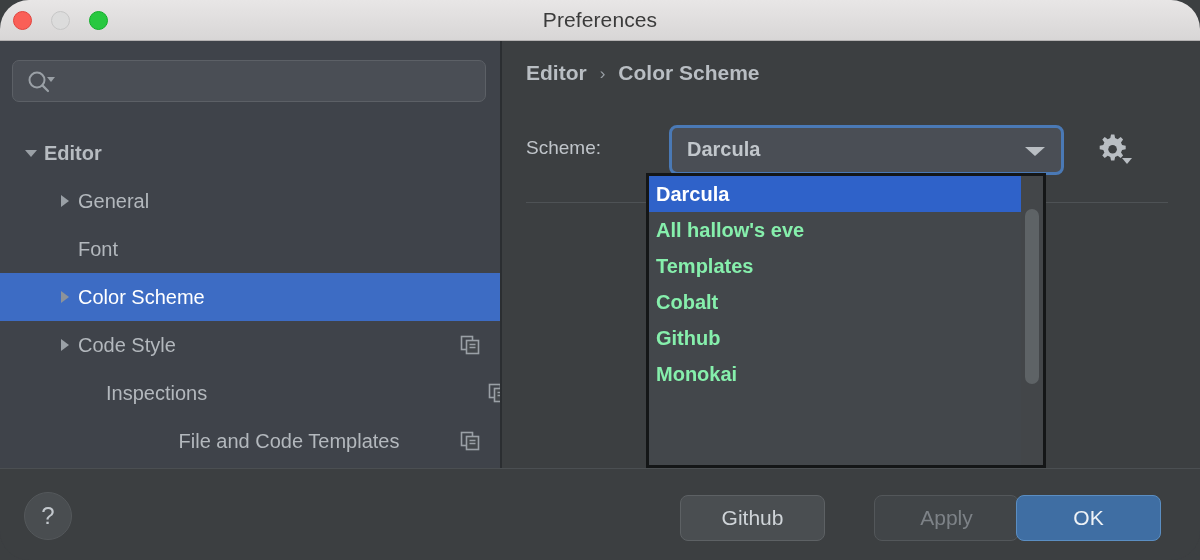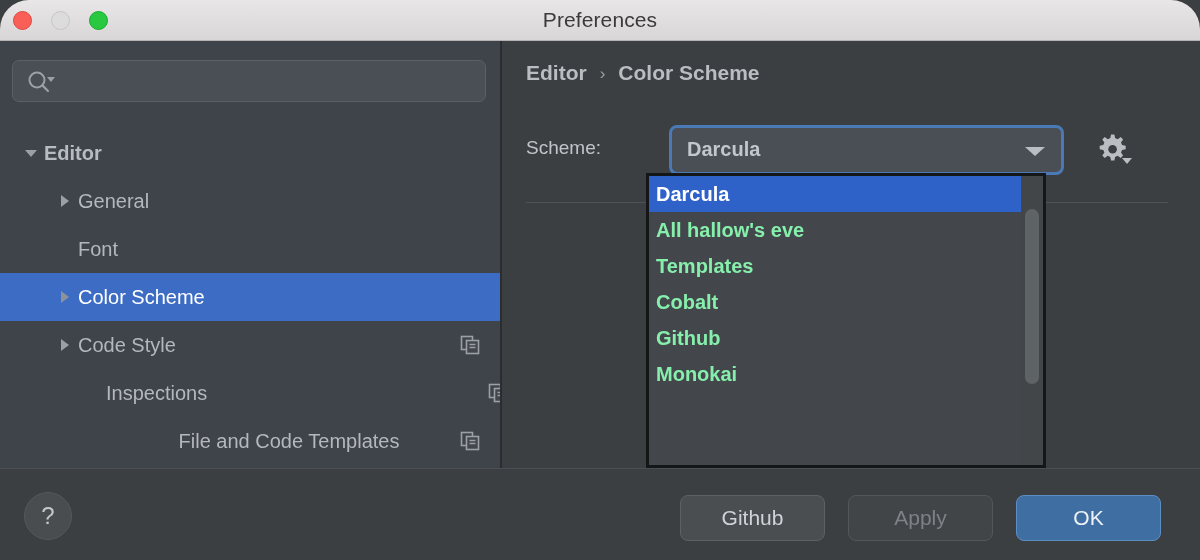--- a/index.html
+++ b/index.html
@@ -282,21 +282,21 @@
     font-size: 21px;
     font-family: "Liberation Sans", sans-serif;
   }
   #btn-cancel {
     left: 680px; width: 145px;
     background: #4a4e51;
     border: 1px solid #5d6164;
     color: #cfd4d8;
   }
   #btn-apply {
-    left: 848px; width: 145px;
+    left: 874px; width: 145px;
     background: #414548;
     border: 1px solid #53575a;
     color: #7d8287;
   }
   #btn-ok {
     left: 1016px; width: 145px;
     background: #3f6ea3;
     border: 1px solid #5b8ec2;
     color: #eef2f6;
   }

